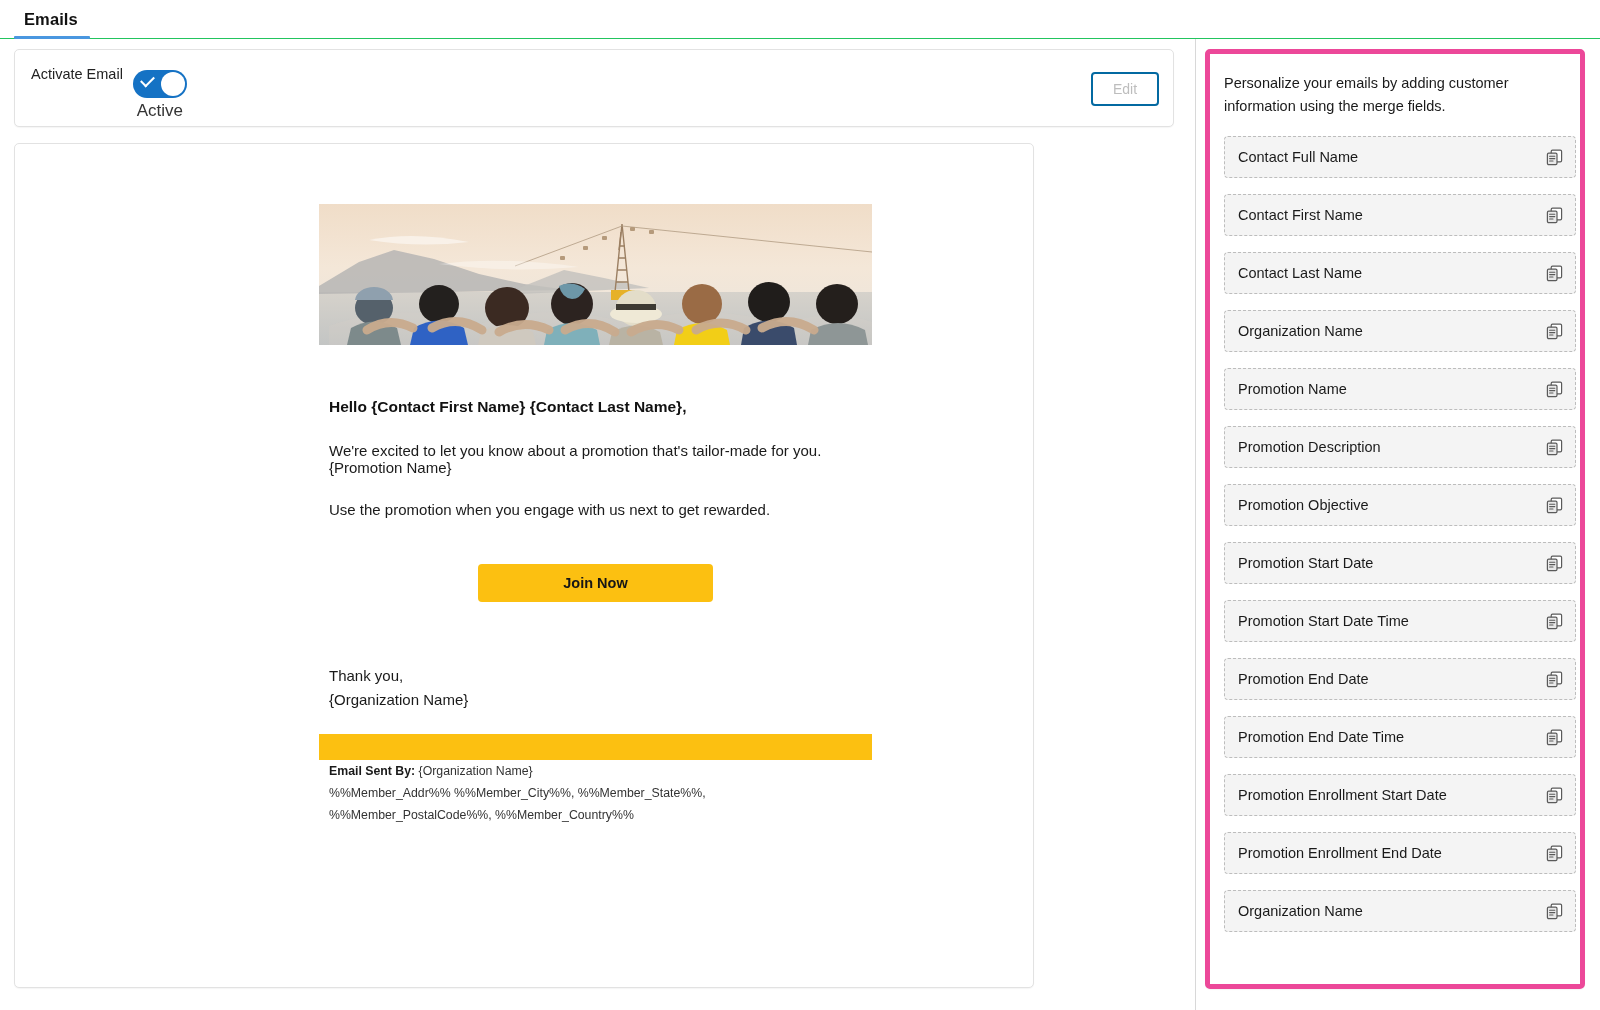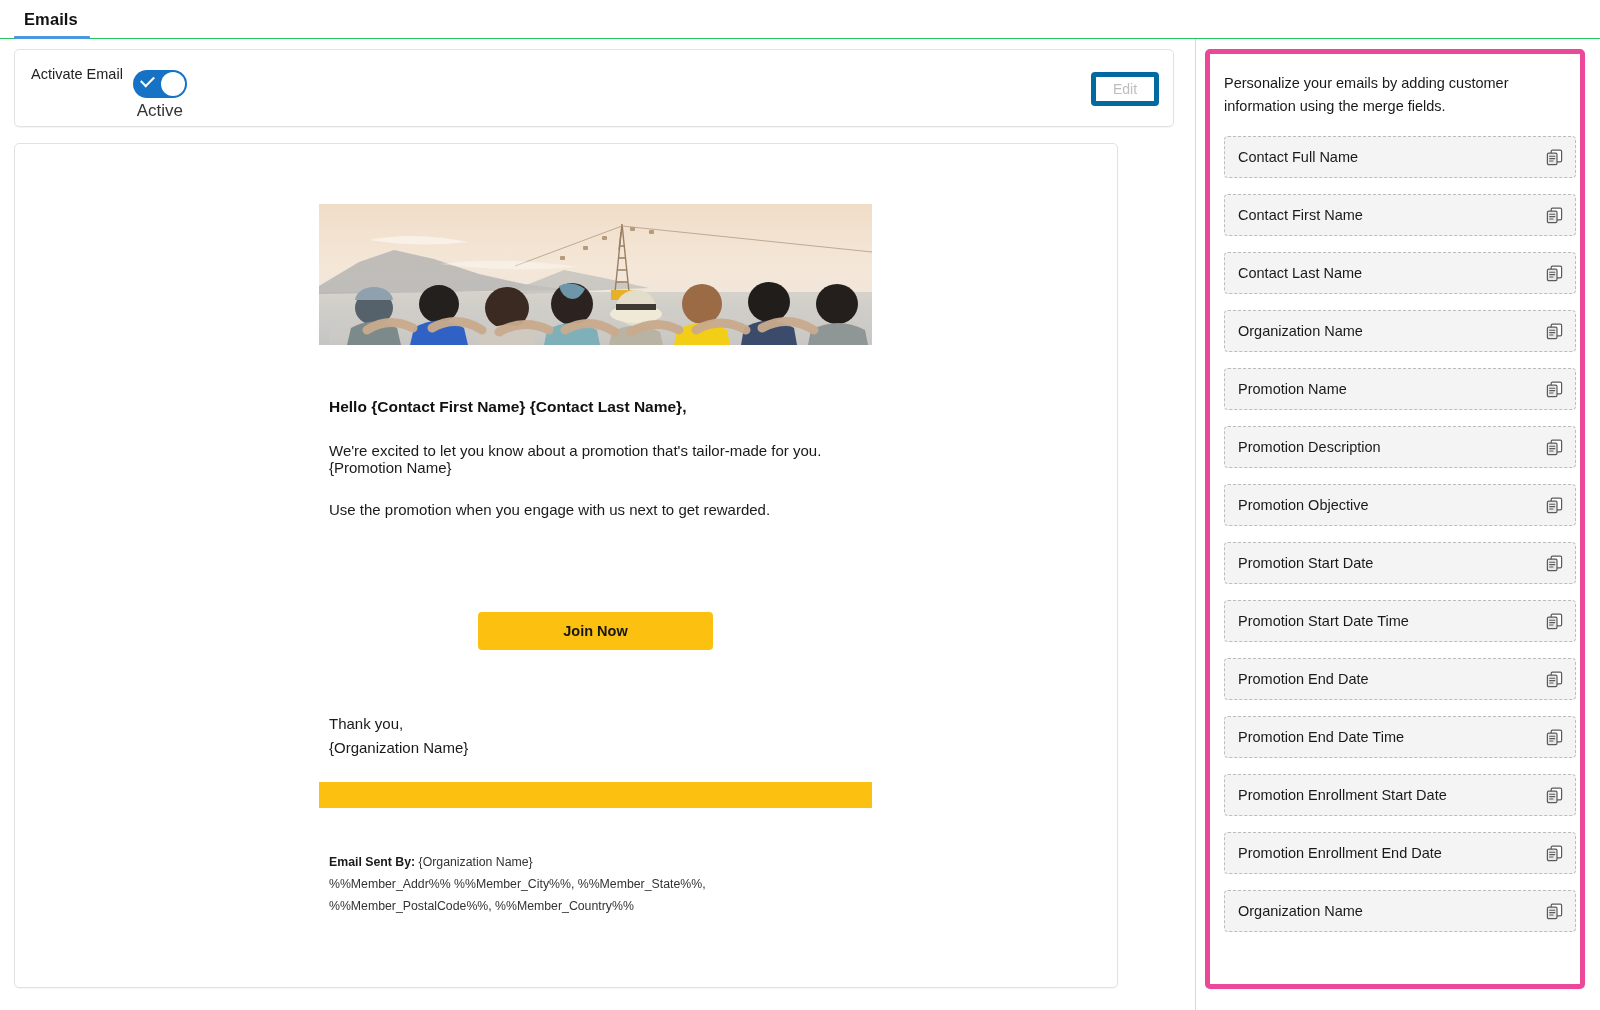--- a/index.html
+++ b/index.html
@@ -106,34 +106,34 @@
   .toggle-state {
     font-size: 17px;
     color: #333333;
     margin-top: 3px;
   }
 
   .edit-btn {
     position: absolute;
     right: 14px; top: 22px;
     width: 68px; height: 34px;
-    border: 5px solid #0369a1;
+    border: 2px solid #0369a1;
     border-radius: 4px;
     background: #ffffff;
     color: #bdbdbd;
     font-size: 14px;
     font-family: "Liberation Sans", sans-serif;
     cursor: default;
   }
 
   
   .email-card {
     position: absolute;
     left: 14px; top: 104px;
-    width: 1104px; height: 845px;
+    width: 1020px; height: 845px;
     background: #ffffff;
     border: 1px solid #e2e2e2;
     border-radius: 5px;
     box-shadow: 0 1px 1px rgba(0,0,0,0.04);
     overflow: hidden;
   }
   .email-body {
     position: absolute;
     left: 304px; top: 60px;
     width: 553px;
@@ -172,37 +172,35 @@
   .cta {
     width: 235px; height: 38px;
     background: #fcc011;
     border: none;
     border-radius: 4px;
     font-size: 14.5px;
     font-weight: bold;
     color: #161616;
     font-family: "Liberation Sans", sans-serif;
     cursor: pointer;
-    margin-top: 48px;
   }
 
   .thanks {
     margin-top: 62px;
     font-size: 15px;
     line-height: 24px;
     color: #1a1a1a;
     padding-left: 10px;
   }
   .yellow-bar {
     margin-top: 22px;
     width: 553px; height: 26px;
     background: #fcc011;
   }
   .footer-block {
-    margin-top: 43px;
     padding-left: 10px;
     font-size: 12.3px;
     line-height: 22px;
     color: #333333;
   }
   .footer-block .lbl { font-weight: bold; color: #1a1a1a; }
 
   
   .v-divider {
     position: absolute;

